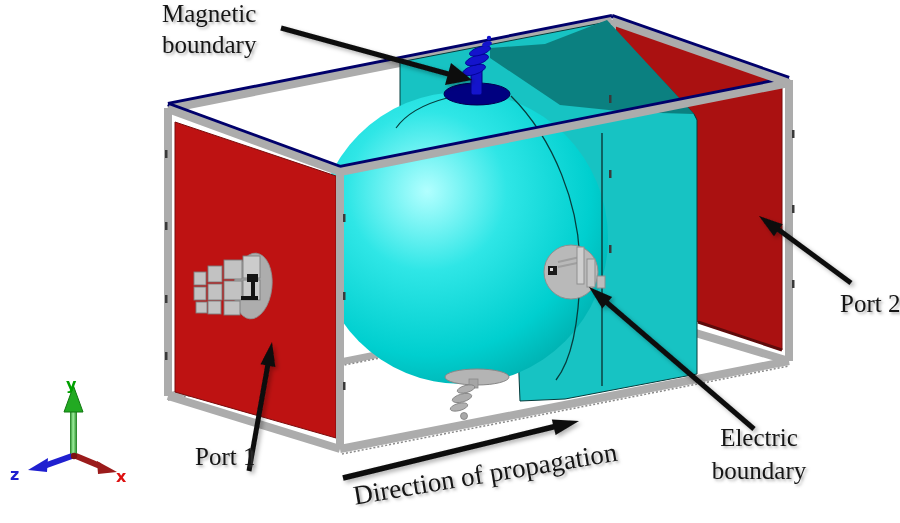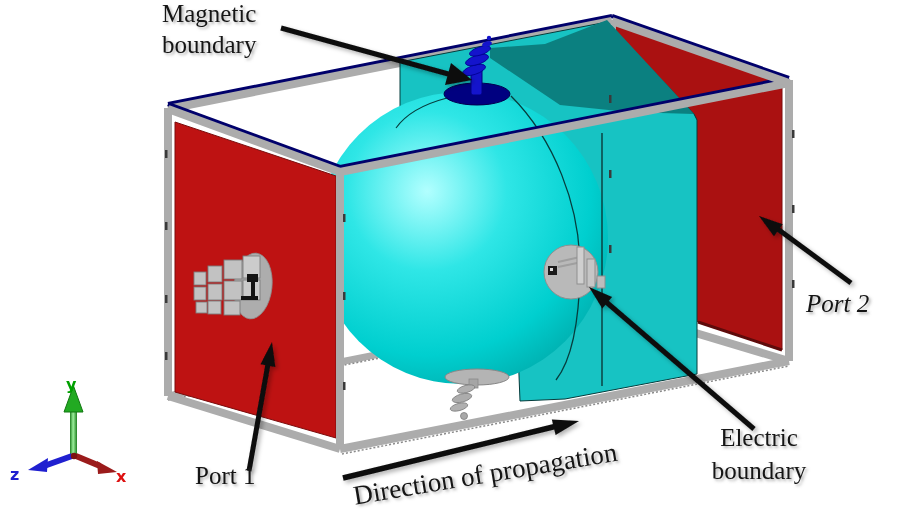--- a/index.html
+++ b/index.html
@@ -190,23 +190,23 @@
       <polygon points="579,421 555.6,435 551.8,419.4" style="fill:var(--arrow-black)"></polygon>
     </g>
   </g>
 </svg>
 
 <div id="lbl-magnetic" class="lbl" style="left:162px;top:-2px;">
   <div>Magnetic</div>
   <div>boundary</div>
 </div>
 
-<div class="lbl" style="left:195px;top:460px;">Port 1</div>
-
-<div class="lbl" style="left:806px;top:288px;font-style:italic;">Port 2</div>
+<div class="lbl" style="left:195px;top:441px;">Port 1</div>
+
+<div class="lbl" style="left:840px;top:288px;">Port 2</div>
 
 <div id="lbl-electric" class="lbl lbl-center" style="left:699px;top:421px;">
   <div>Electric</div>
   <div>boundary</div>
 </div>
 
 <div id="lbl-direction" class="lbl" style="left:351px;top:481px;">Direction of propagation</div>
 
 </div>
 

